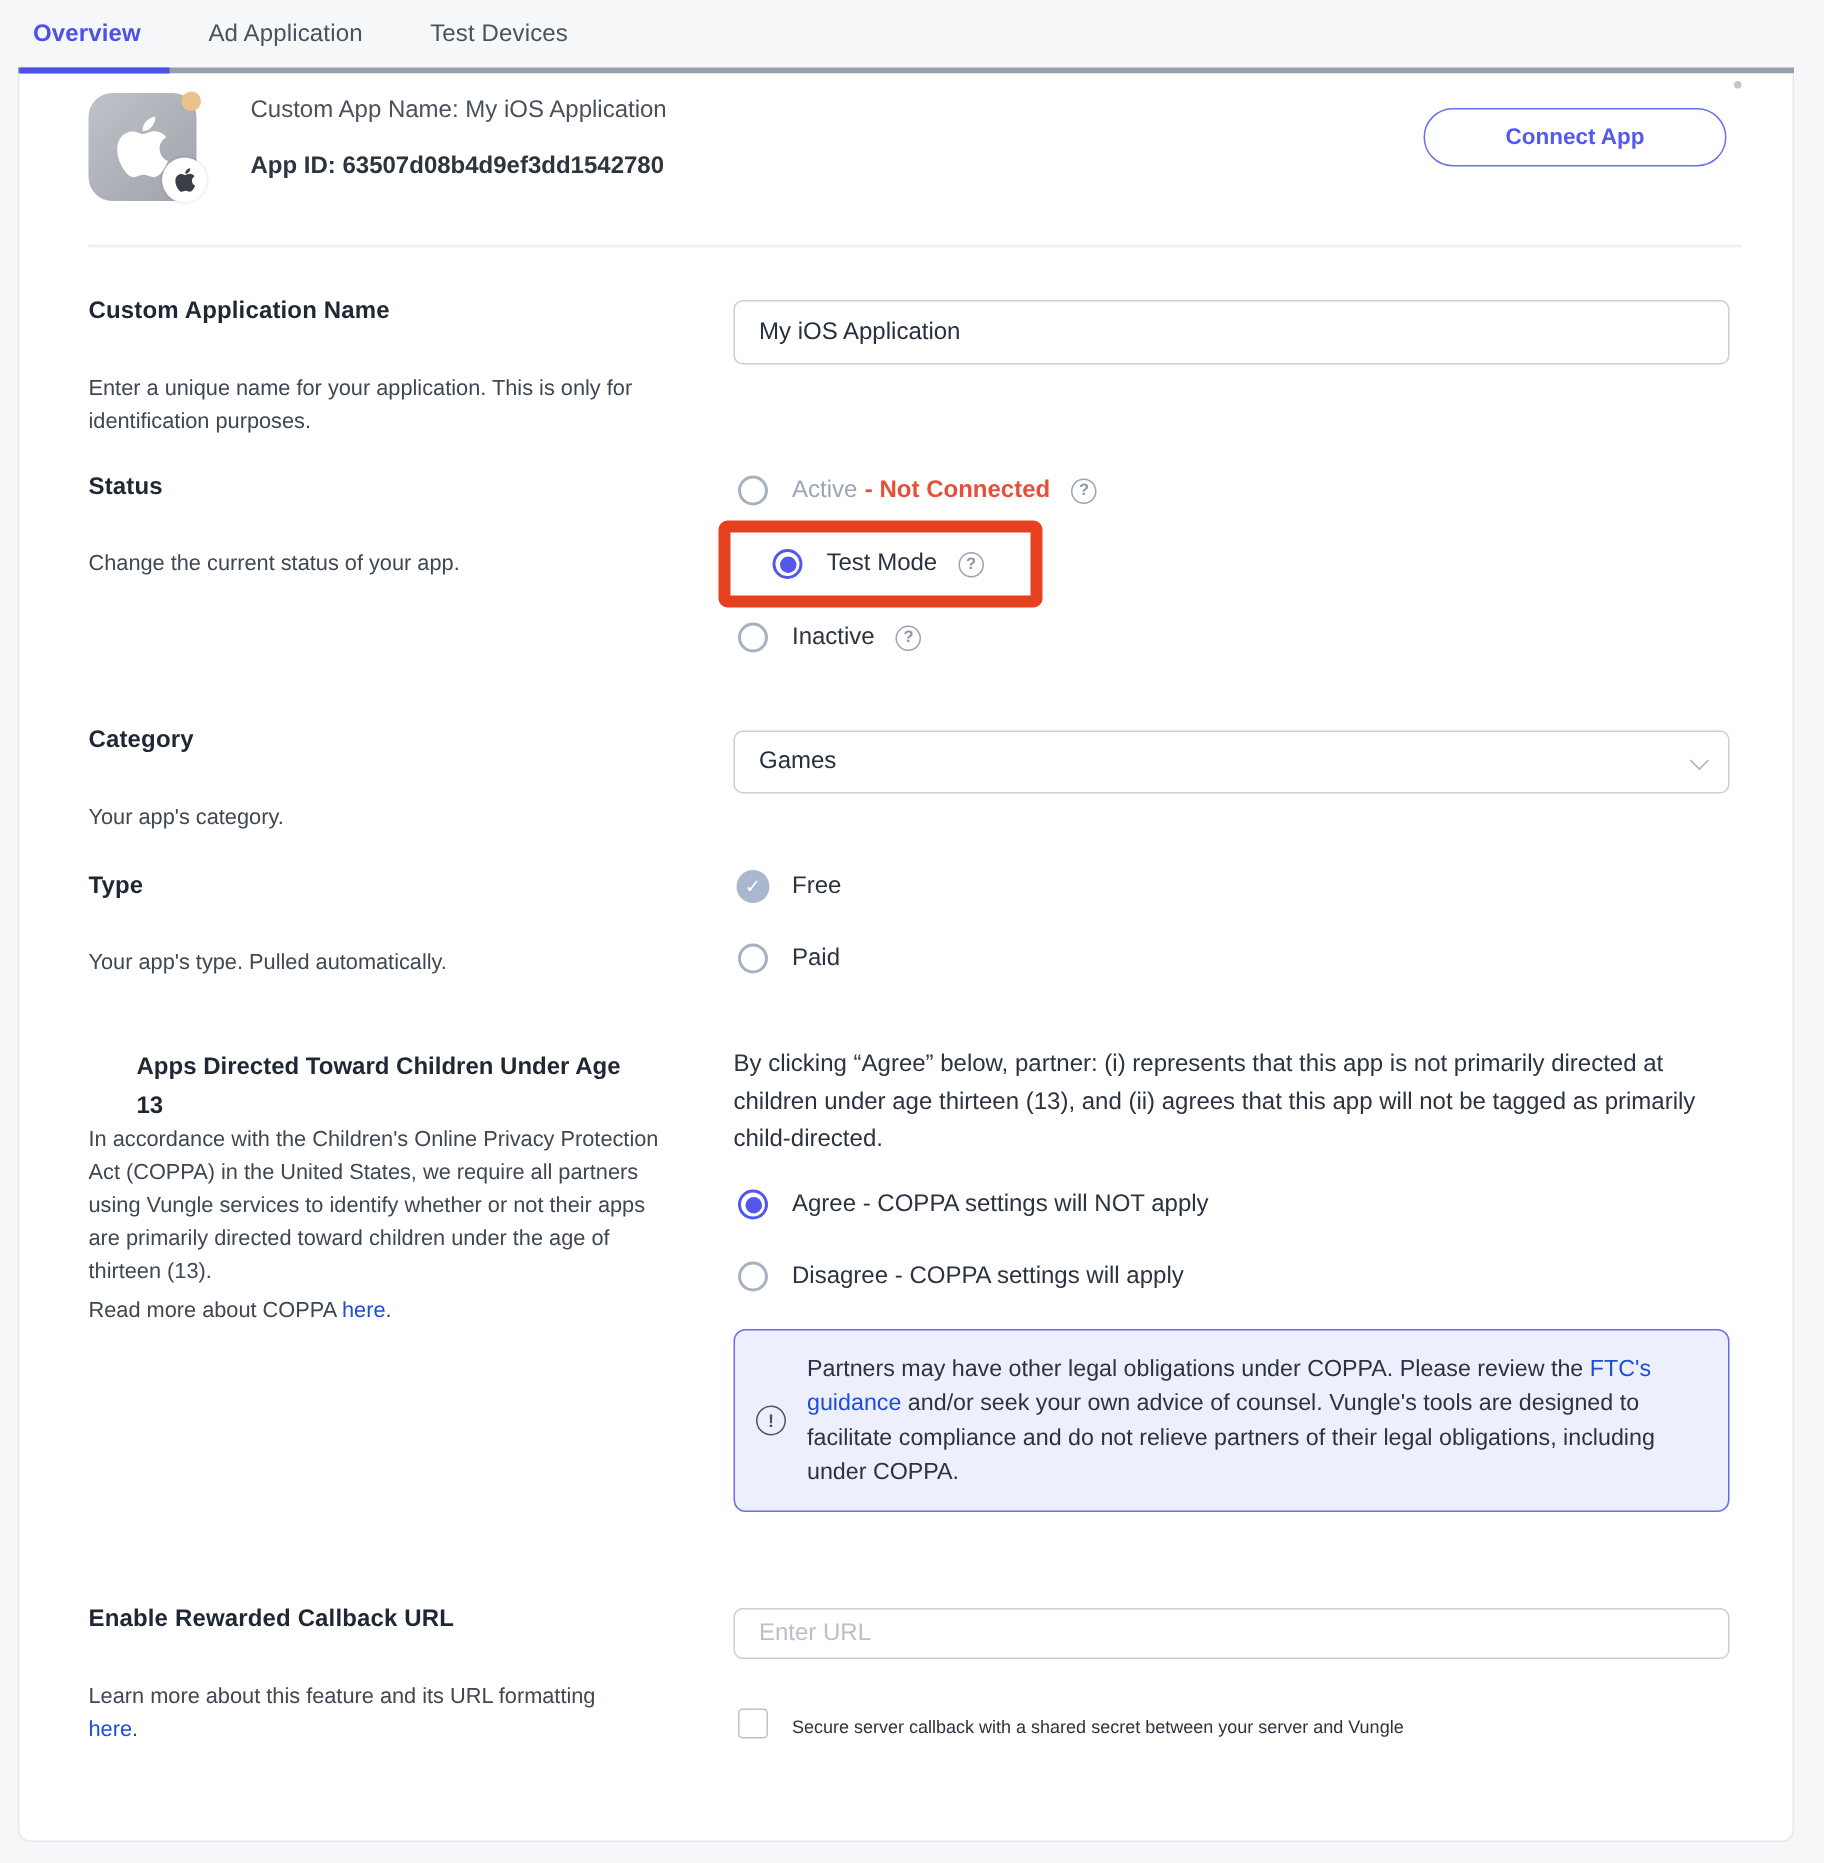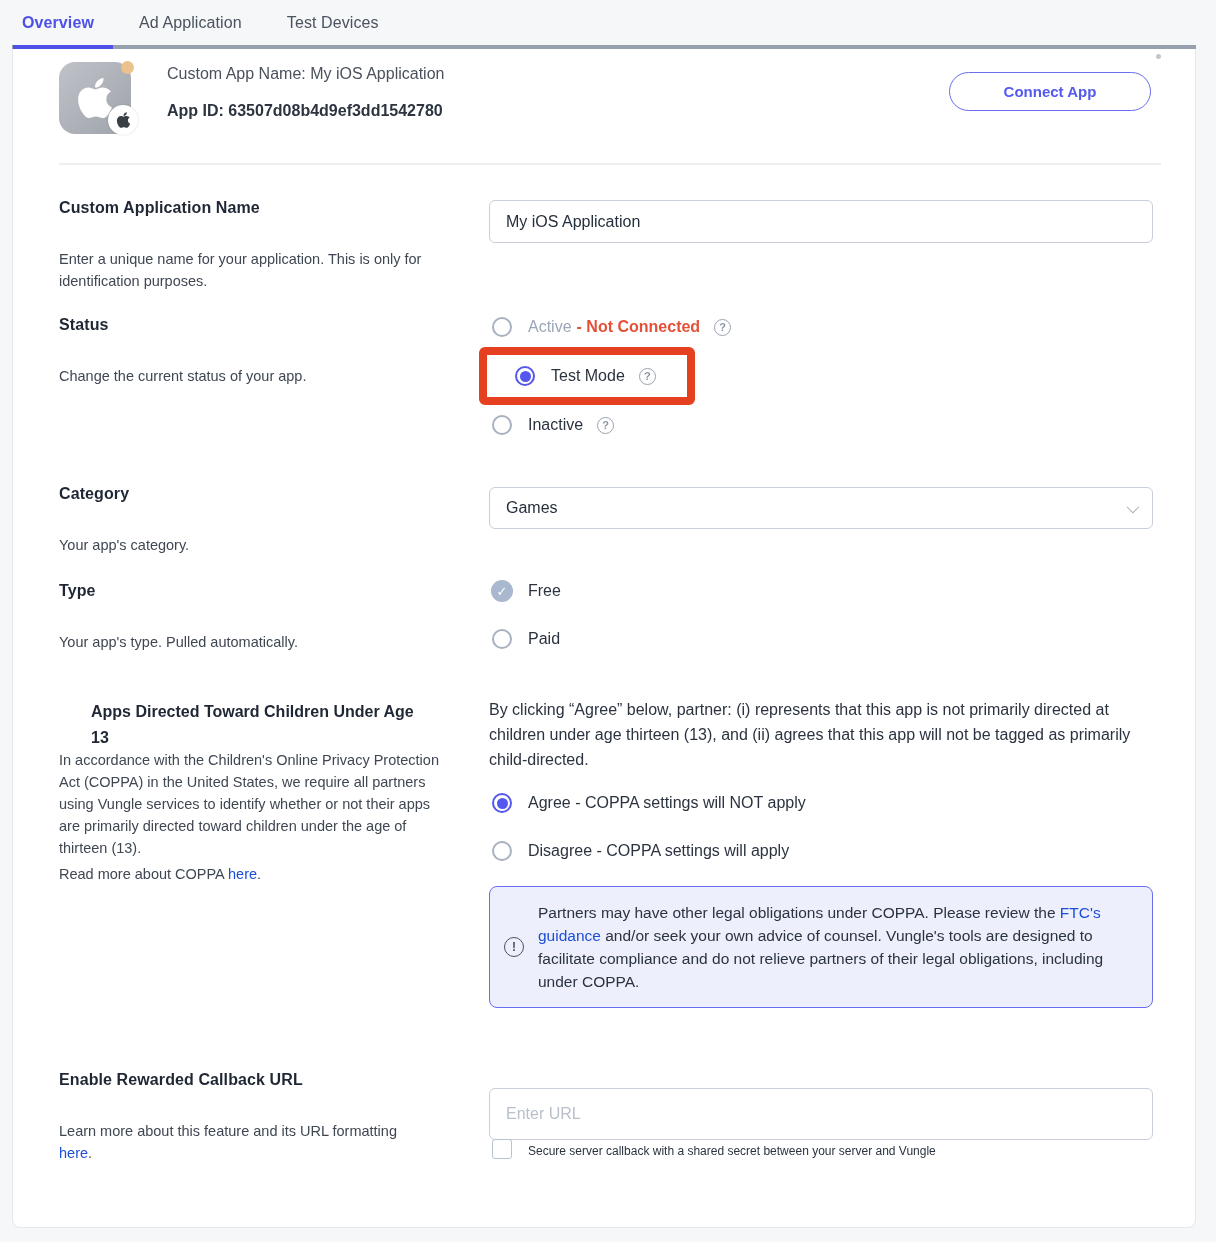--- a/index.html
+++ b/index.html
@@ -162,21 +162,21 @@
     <div class="notice-box">
       <div class="alert-icon">!</div>
       <div class="notice-text"><span>Partners may have other legal obligations under COPPA. Please review the </span><span class="link">FTC's guidance</span><span> and/or seek your own advice of counsel. Vungle's tools are designed to facilitate compliance and do not relieve partners of their legal obligations, including under COPPA.</span></div>
     </div>
 
     <div class="sec-label" style="top:1022px;">Enable Rewarded Callback URL</div>
     <div class="sec-desc" style="top:1051px; width:400px;">
       <span>Learn more about this feature and its URL formatting </span><br>
       <span class="link">here</span><span>.</span>
     </div>
-    <input class="text-input" style="top: 1023px; height: 52px; margin-top: 16px;" placeholder="Enter URL">
+    <input class="text-input" style="top: 1023px; height: 34px;" placeholder="Enter URL">
 
     <div class="cb-row">
       <div class="checkbox"></div>
       <div class="cb-label">Secure server callback with a shared secret between your server and Vungle</div>
     </div>
 
   </div>
 </div>
 
 </body></html>

